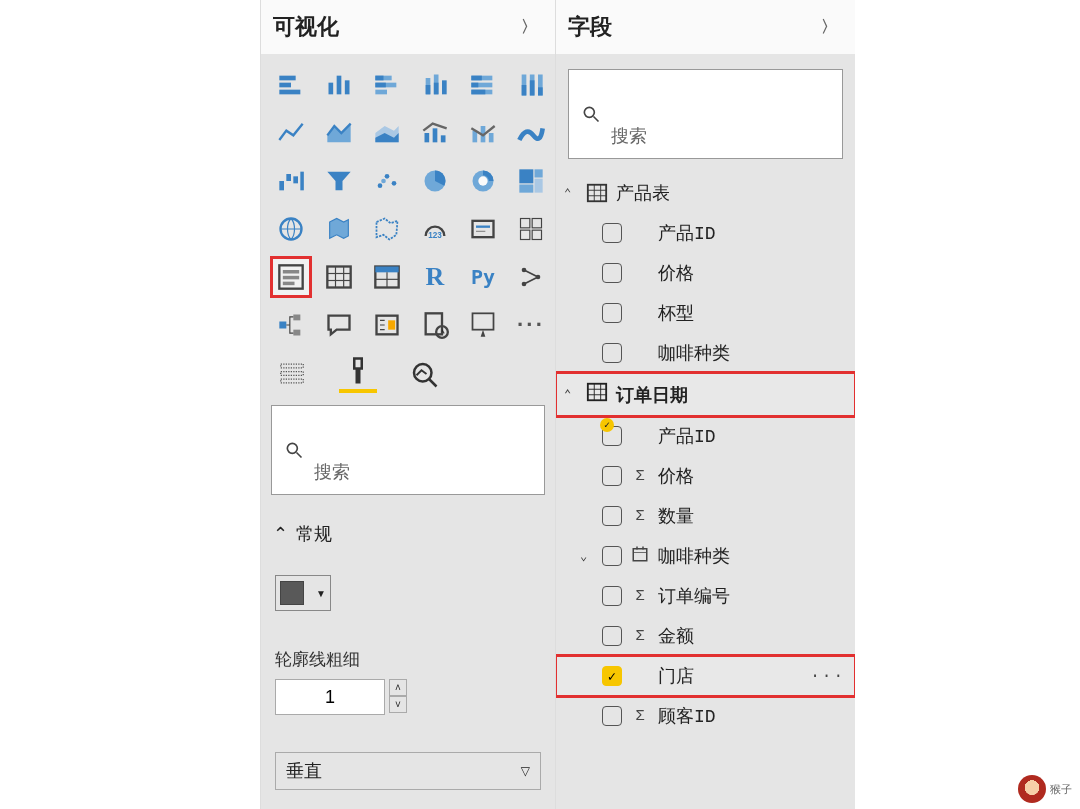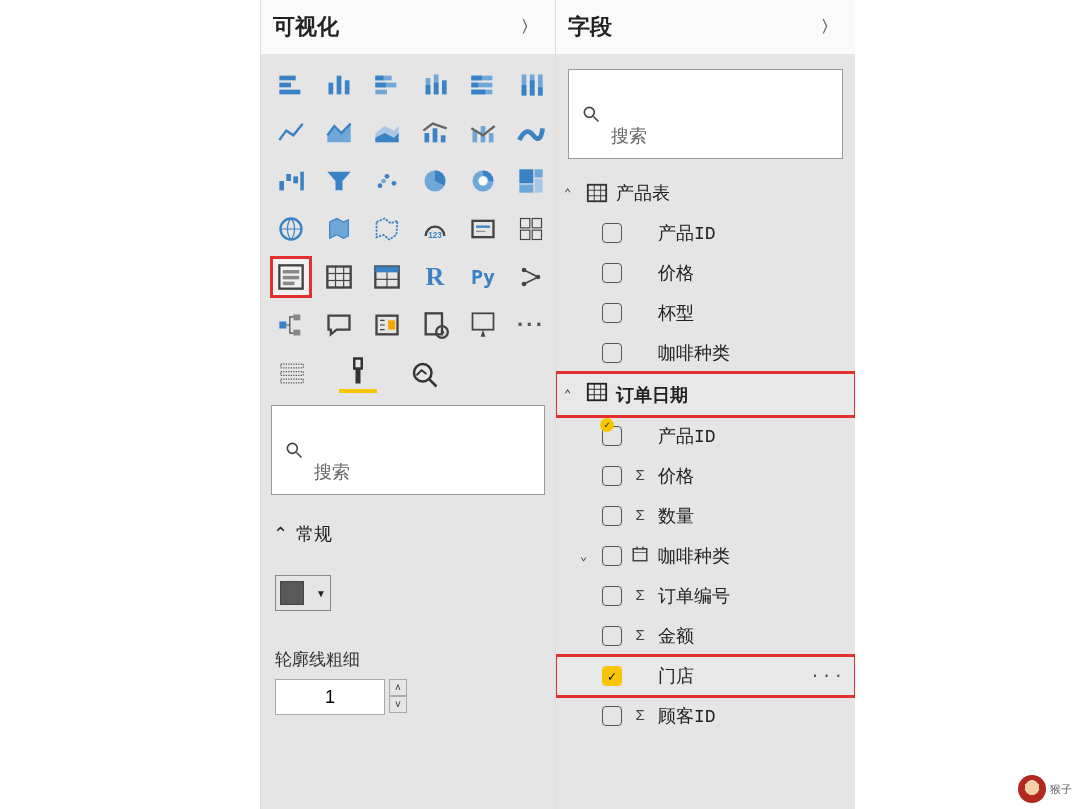--- a/index.html
+++ b/index.html
@@ -452,20 +452,24 @@
       <div class="lbl">轮廓线粗细</div>
       <div class="spinner">
         <input value="1" style="">
         <div class="btns">
           <div>˄</div>
           <div>˅</div>
         </div>
       </div>
 
       <div class="divider"></div>
+      <div class="select">
+        <span>垂直</span>
+        <span style="font-size:12px">▽</span>
+      </div>
     </div>
   </div>
 
   <div class="pane pane-fields">
     <div class="pane-header">
       <span>字段</span>
       <span class="chev">〉</span>
     </div>
 
     <div class="search-box" style="margin:14px 12px">

